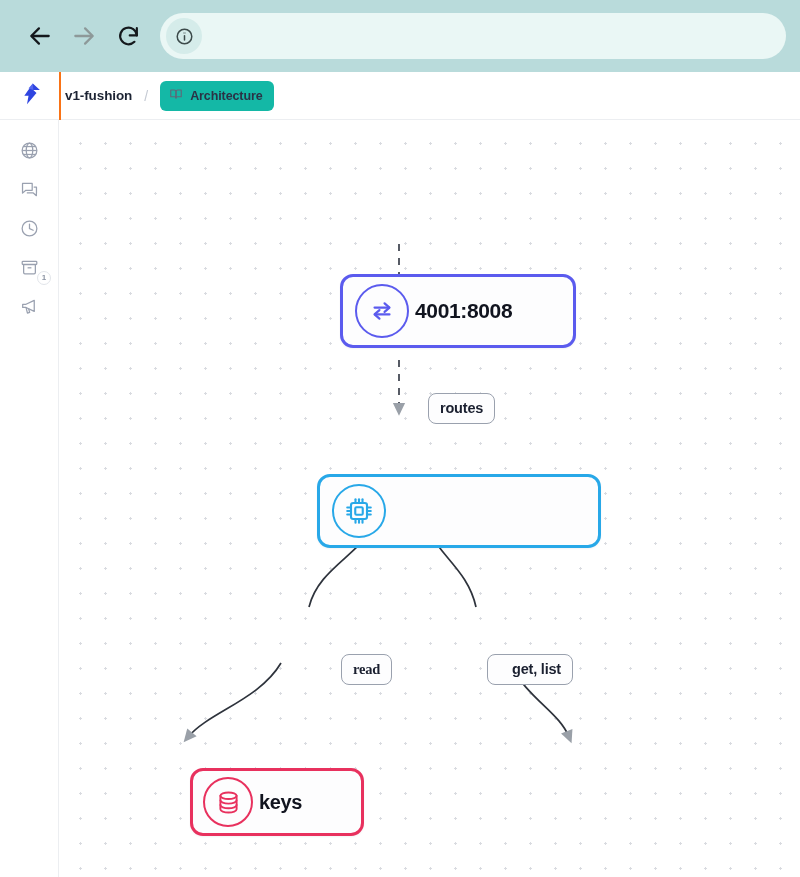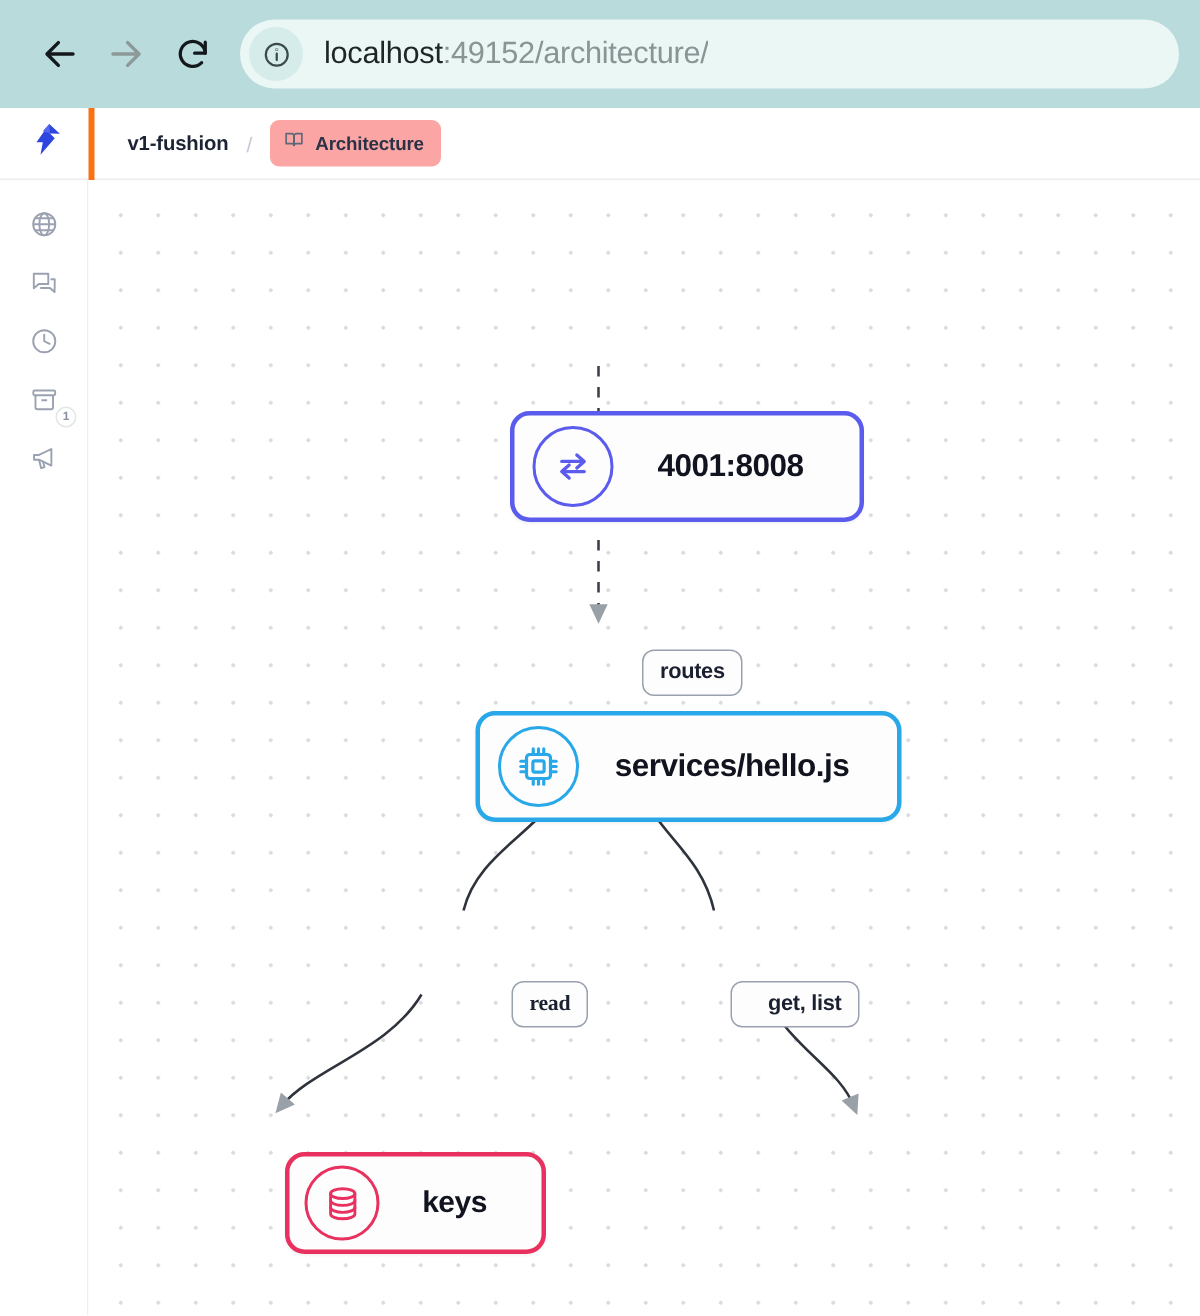--- a/index.html
+++ b/index.html
@@ -85,41 +85,41 @@
     height: 48px;
     display: flex;
     align-items: center;
     justify-content: center;
     flex: 0 0 auto;
   }
   .breadcrumb {
     display: flex;
     align-items: center;
     gap: 9px;
-    padding-left: 22px;
-    border-left: 4px solid #f97316;
+    padding-left: 4px;
+    border-left: 2px solid #f97316;
     height: 48px;
   }
   .crumb-project {
     font-size: 13.5px;
     font-weight: 600;
     color: #1c2333;
     letter-spacing: -0.1px;
     cursor: pointer;
   }
   .crumb-sep {
     font-size: 14px;
     color: #c5cad3;
     padding: 0 3px;
   }
   .crumb-page {
     display: flex;
     align-items: center;
     gap: 7px;
-    background: #fca5a5;
+    background: #14b8a6;
     border-radius: 6px;
     padding: 6px 11px 6px 9px;
     cursor: pointer;
   }
   .crumb-page-label {
     font-size: 12.5px;
     font-weight: 600;
     color: #2b3245;
     letter-spacing: -0.1px;
   }
@@ -198,21 +198,21 @@
     border-width: 2.6px;
     border-style: solid;
     display: flex;
     align-items: center;
     justify-content: center;
     flex: 0 0 auto;
     margin-left: 12px;
   }
   .node-label {
     flex: 1 1 auto;
-    text-align: center;
+    text-align: left;
     font-size: 21px;
     font-weight: 700;
     color: #11141f;
     letter-spacing: -0.35px;
     padding-right: 14px;
     padding-left: 6px;
   }
 
   #node-gateway  { left: 281px; top: 154px;  width: 236px; height: 74px; border-color: #5b5bee; }
   #node-gateway  .node-icon { border-color: #5b5bee; }
@@ -233,21 +233,21 @@
     border-radius: 8px;
     font-size: 14.5px;
     font-weight: 700;
     color: #1b2030;
     letter-spacing: -0.2px;
     padding: 7px 11px;
     line-height: 1;
     cursor: pointer;
     white-space: nowrap;
   }
-  #edge-label-routes   { left: 369px; top: 273px; margin-top: 40px; }
+  #edge-label-routes   { left: 369px; top: 273px; }
   #edge-label-read     { left: 282px; top: 534px; font-family: Liberation Serif, serif; }
   #edge-label-getlist  { left: 428px; top: 534px; padding-left: 24px; }
 </style>
 </head>
 <body>
 
 <div class="browser-bar">
   <button class="nav-btn">
     <span>
       <svg width="26" height="26" viewBox="0 0 24 24" fill="none" stroke="#14181c" stroke-width="2.1" stroke-linecap="round" stroke-linejoin="round">
@@ -274,21 +274,20 @@
   </button>
 
   <div class="omnibox">
     <span class="omni-info">
       <svg width="19" height="19" viewBox="0 0 24 24" fill="none" stroke="#3c4a4a" stroke-width="1.9" stroke-linecap="round">
         <circle cx="12" cy="12" r="9.2"></circle>
         <line x1="12" y1="11" x2="12" y2="16.5"></line>
         <circle cx="12" cy="7.6" r="0.2" stroke-width="2.2"></circle>
       </svg>
     </span>
-    <div class="omni-url"><span class="host">localhost</span><span>:49152/architecture/</span></div>
   </div>
 </div>
 
 <div class="app">
 
   <div class="topbar">
     <div class="logo-cell">
       <span>
         <svg width="26" height="26" viewBox="0 0 32 32">
           <path d="M19.5 3.2 L28.2 11.2 L20.1 11.0 L24.0 14.9 L12.3 28.6 L14.2 18.2 L9.0 18.2 Z" fill="#2f45e0"></path>
@@ -404,21 +403,20 @@
               <line x1="12" y1="18.4" x2="12" y2="21.4"></line>
               <line x1="14.8" y1="18.4" x2="14.8" y2="21.4"></line>
             <line x1="2.6" y1="9.2" x2="5.6" y2="9.2"></line>
               <line x1="2.6" y1="12" x2="5.6" y2="12"></line>
               <line x1="2.6" y1="14.8" x2="5.6" y2="14.8"></line>
             <line x1="18.4" y1="9.2" x2="21.4" y2="9.2"></line>
               <line x1="18.4" y1="12" x2="21.4" y2="12"></line>
               <line x1="18.4" y1="14.8" x2="21.4" y2="14.8"></line>
           </svg>
         </span>
-        <span class="node-label">services/hello.js</span>
       </div>
 
       <div class="node" id="node-keys">
         <span class="node-icon">
           <svg width="27" height="27" viewBox="0 0 24 24" fill="none" stroke="#e8315e" stroke-width="1.7" stroke-linecap="round">
             <ellipse cx="12" cy="6.0" rx="7.2" ry="2.9"></ellipse>
             <path d="M4.8 6.0v4.1c0 1.6 3.2 2.9 7.2 2.9s7.2-1.3 7.2-2.9V6.0"></path>
             <path d="M4.8 10.1v4.1c0 1.6 3.2 2.9 7.2 2.9s7.2-1.3 7.2-2.9v-4.1"></path>
             <path d="M4.8 14.2v3.8c0 1.6 3.2 2.9 7.2 2.9s7.2-1.3 7.2-2.9v-3.8"></path>
           </svg>

